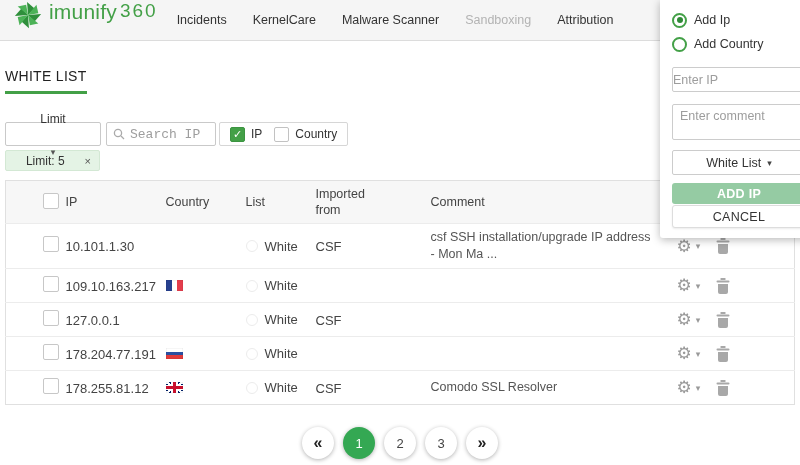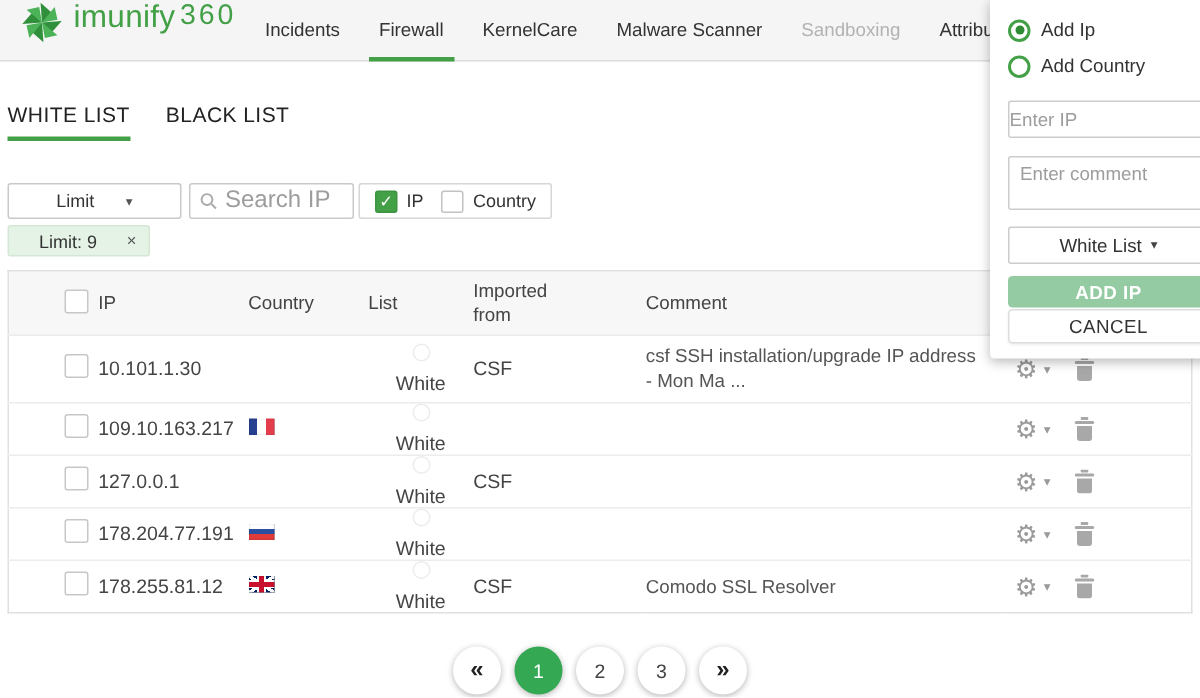--- a/index.html
+++ b/index.html
@@ -24,28 +24,28 @@
   
   .content { padding:0 5px; }
 
   .tabs { display:flex; margin-top:27px; }
   .tab { font-size:14px; color:#222; letter-spacing:.3px; padding:0 0 7px 0;
     margin-right:24px; cursor:pointer; }
   .tab.active { border-bottom:3px solid #43a047; }
 
   
   .filter-row { display:flex; margin-top:28px; align-items:center; }
-  .btn-limit { width:116px; height:24px; background:#fff; border:1px solid #c9c9c9;
+  .btn-limit { width:96px; height:24px; background:#fff; border:1px solid #c9c9c9;
     border-radius:2px; font-size:12px; color:#333; display:flex; align-items:center;
-    justify-content:center; gap:21px; cursor:pointer; }
+    justify-content:center; gap:21px; cursor:pointer;flex-direction:column; }
   .btn-limit .caret { font-size:9px; color:#555; }
   .search-box { width:110px; height:24px; border:1px solid #c9c9c9; border-radius:2px;
     margin-left:5px; display:flex; align-items:center; padding:0 6px; background:#fff; }
-  .search-box input { border:none; outline:none; width:100%; font-size:16px; color:#333;
-    margin-left:5px; font-family:Liberation Sans, sans-serif; background:transparent; }
+  .search-box input { border:none; outline:none; width:100%; font-size:13px; color:#333;
+    margin-left:5px; font-family:Liberation Mono, monospace; background:transparent; }
   .search-box input::placeholder { color:#9d9d9d; }
   .check-group { height:24px; border:1px solid #d6d6d6; border-radius:2px; margin-left:3px;
     display:flex; align-items:center; padding:0 10px; gap:6px; background:#fff; }
   .cb { width:15px; height:15px; border-radius:2px; display:inline-flex; align-items:center;
     justify-content:center; font-size:11px; cursor:pointer; }
   .cb.checked { background:#43a047; border:1px solid #3c9441; color:#fff; }
   .cb.unchecked { background:#fff; border:1px solid #c2c2c2; color:transparent; }
   .cb-label { font-size:12px; color:#333; margin-right:6px; }
 
   .chip { width:95px; height:21px; margin-top:4px; background:#e4f3e5; border:1px solid #d3e8d4;
@@ -61,21 +61,21 @@
   .grid thead th { font-size:12.5px; color:#444; }
   .grid tbody tr { background:#fff; border-top:1px solid #ececec; height:34px; }
   .grid tbody tr.tall { height:45px; }
   .col-check { width:60px; } .col-ip { width:100px; } .col-country { width:80px; }
   .col-list { width:70px; } .col-imported { width:115px; } .col-comment { width:240px; }
   .cell-check { padding-left:37px; }
   .row-cb { width:16px; height:16px; border:1px solid #c7c7c7; border-radius:2px;
     background:#fff; display:inline-block; cursor:pointer; }
   .ip-text { font-size:13px; color:#444; }
   .imported-hd { display:inline-block; width:55px; line-height:1.3; }
-  .list-cell { display:flex; align-items:center; gap:7px;flex-direction:column; }
+  .list-cell { display:flex; align-items:center; gap:7px; }
   .list-ring { width:12px; height:12px; border-radius:50%; border:1px solid #ececec;
     background:#fff; display:inline-block; }
   .list-text, .imported-text { font-size:13px; color:#444; }
   .comment-text { font-size:12.5px; color:#555; line-height:1.35; display:block;
     padding-right:14px; }
   .actions { display:flex; align-items:center; gap:4px; padding-left:6px; }
   .gear { font-size:17px; color:#9a9a9a; cursor:pointer; line-height:1; }
   .caret-sm { font-size:9px; color:#9a9a9a; cursor:pointer; }
   .trash { margin-left:12px; cursor:pointer; display:inline-flex; }
 
@@ -152,33 +152,31 @@
           <path d="M16 16 L7 27 L5 18 Z"></path>
           <path d="M16 16 L5 7 L14 5 Z"></path>
         </g>
       </svg>
     </span>
     <span class="brand-name">imunify</span>
     <span class="brand-suffix">360</span>
   </div>
   <div class="nav">
     <div class="nav-item">Incidents</div>
-    <div class="nav-item active">Firewall</div>
     <div class="nav-item">KernelCare</div>
     <div class="nav-item">Malware Scanner</div>
     <div class="nav-item disabled">Sandboxing</div>
     <div class="nav-item">Attribution</div>
   </div>
 </div>
 
 <div class="content">
 
   <div class="tabs">
     <div class="tab active">WHITE LIST</div>
-    <div class="tab">BLACK LIST</div>
   </div>
 
   <div class="filter-row">
     <div class="btn-limit">
       <span>Limit</span>
       <span class="caret">▾</span>
     </div>
     <div class="search-box">
       <span style="display:inline-flex;">
         <svg width="12" height="12" viewBox="0 0 12 12">
@@ -190,21 +188,21 @@
     </div>
     <div class="check-group">
       <span class="cb checked">✓</span>
       <span class="cb-label">IP</span>
       <span class="cb unchecked"></span>
       <span class="cb-label" style="margin-right:0;">Country</span>
     </div>
   </div>
 
   <div class="chip">
-    <span class="chip-label">Limit: 9</span>
+    <span class="chip-label">Limit: 5</span>
     <span class="chip-close">×</span>
   </div>
 
   <table class="grid">
     <colgroup>
       <col class="col-check">
         <col class="col-ip">
         <col class="col-country">
       <col class="col-list">
         <col class="col-imported">

